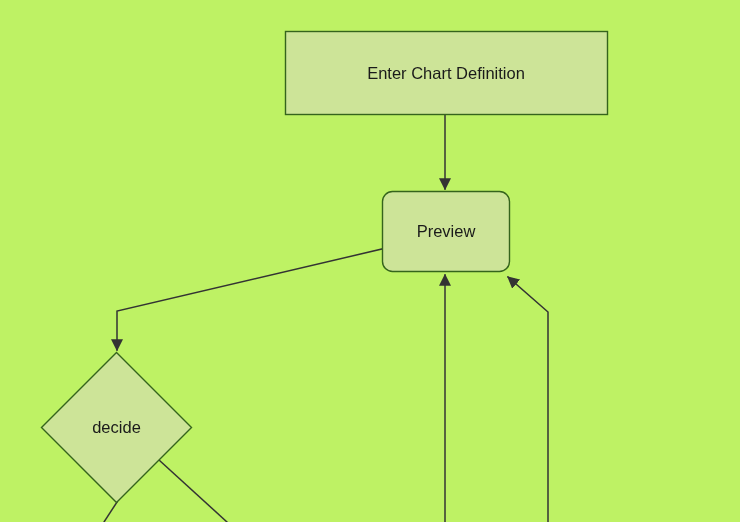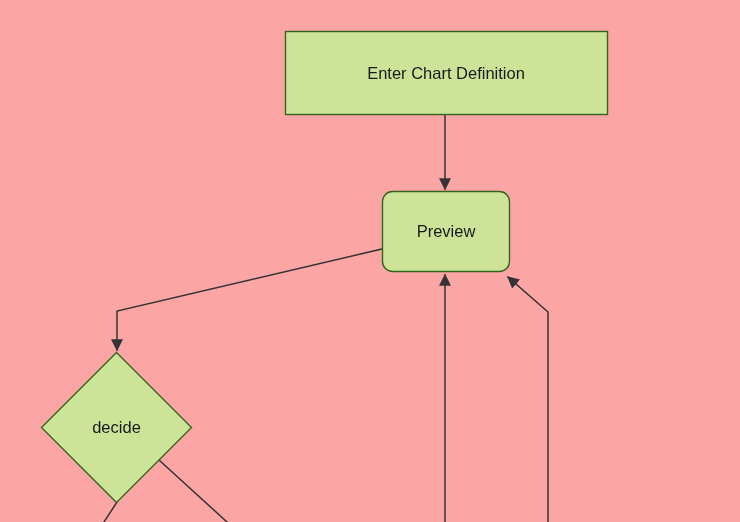--- a/index.html
+++ b/index.html
@@ -3,21 +3,21 @@
 <meta charset="utf-8">
 <style>
   html, body {
     margin: 0;
     padding: 0;
   }
   .canvas {
     position: relative;
     width: 740px;
     height: 522px;
-    background: #fca5a5;
+    background: #bef264;
     overflow: hidden;
   }
   .flowchart-svg {
     display: block;
   }
   .edge {
     fill: none;
     stroke-width: 1.5px;
     stroke-linecap: square;
   }

